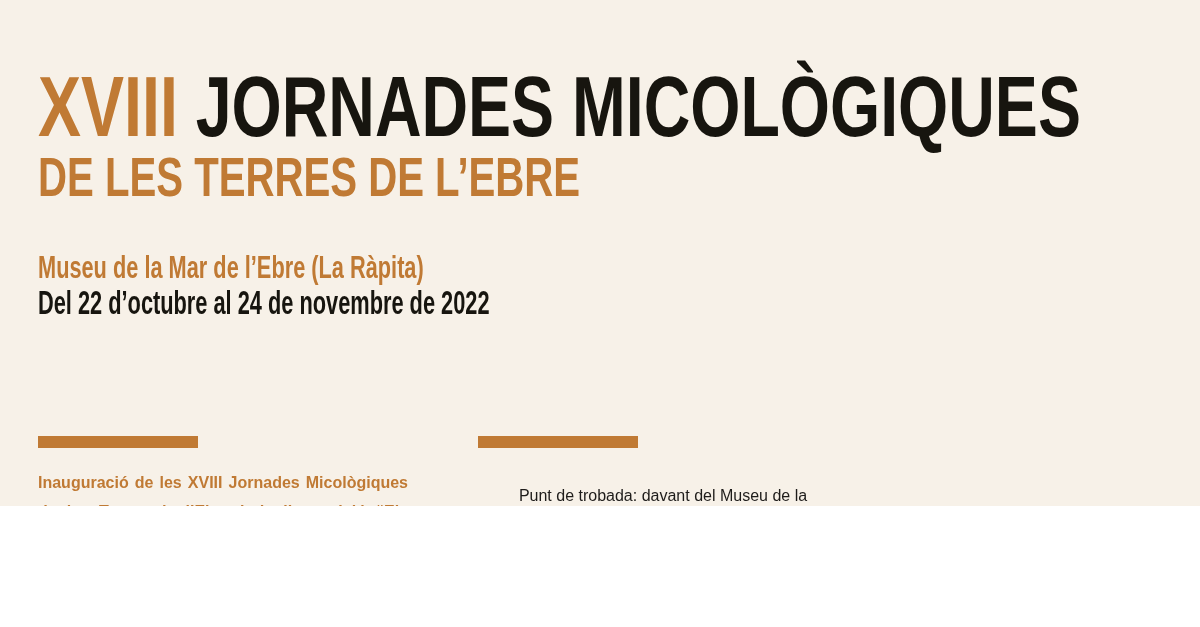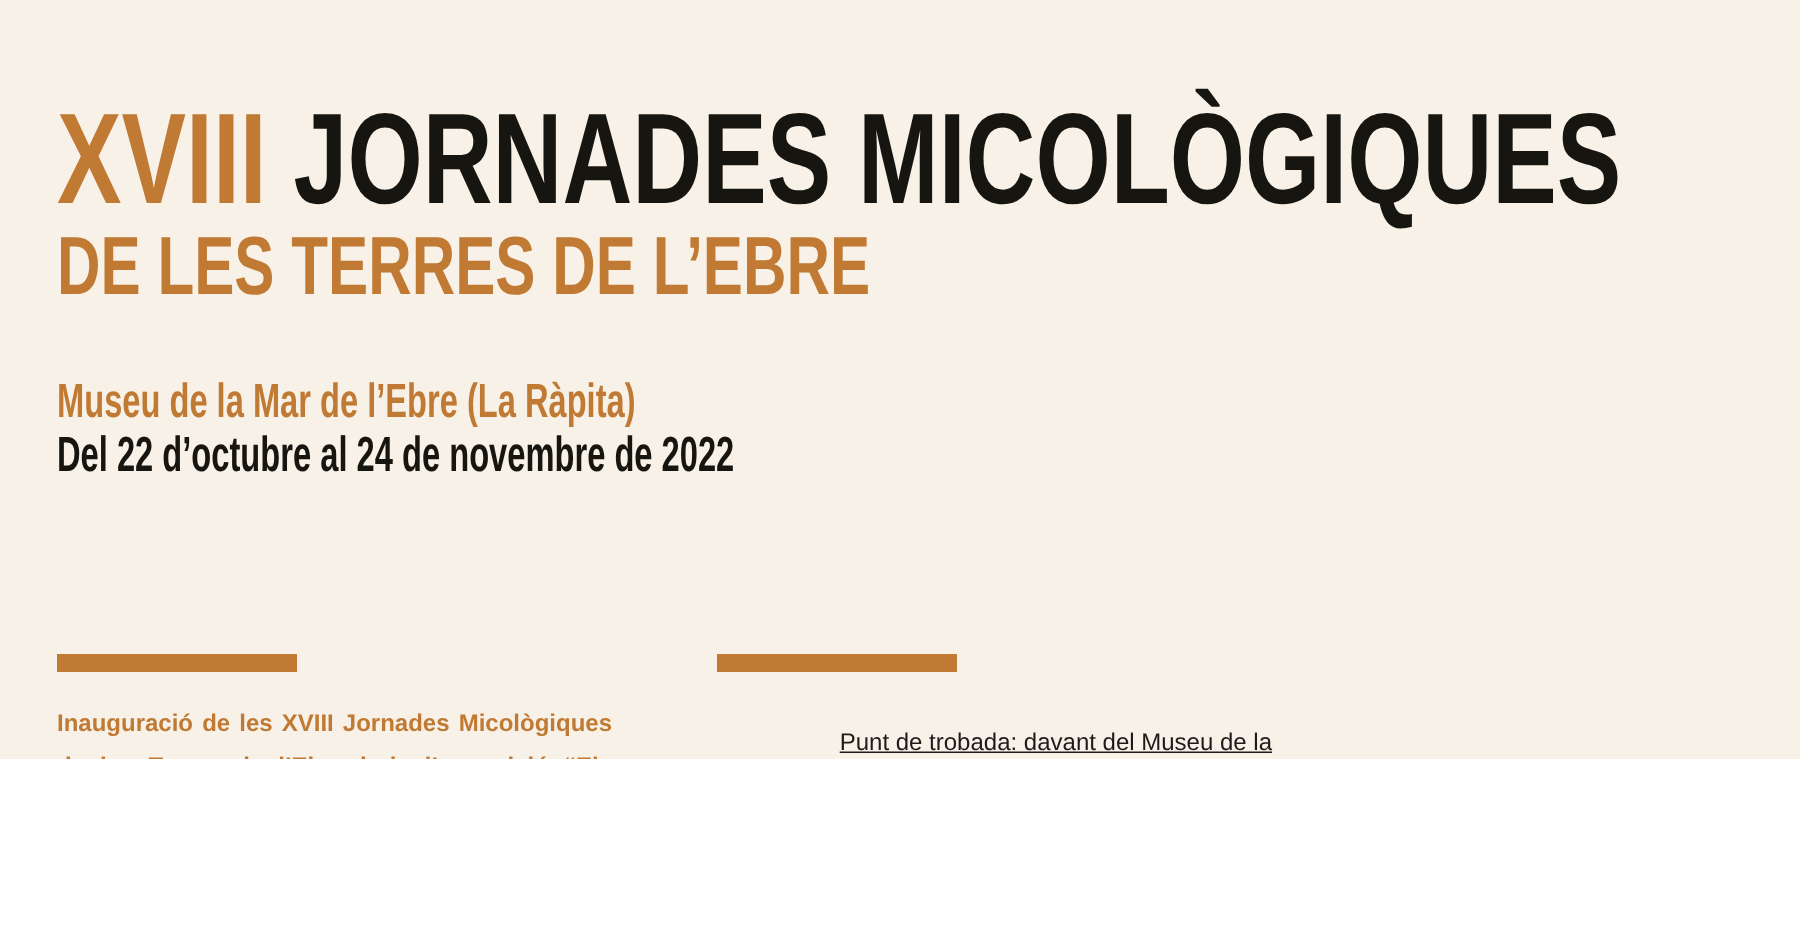--- a/index.html
+++ b/index.html
@@ -19,21 +19,21 @@
 
   .accent-bar{position:absolute;top:436px;width:160px;height:12px;background:#c07a34;}
   .accent-bar.bar-left{left:38px;}
   .accent-bar.bar-right{left:478px;}
 
   .col{position:absolute;top:468px;width:370px;font-size:16px;line-height:29px;text-align:justify;}
   .col p{margin:0;}
   .col-left{left:38px;color:#c07a34;font-weight:700;}
   .col-right{left:478px;color:#1e1c1a;font-weight:400;}
   .hl{color:#c07a34;font-weight:700;}
-  .meeting{margin-top:13px !important;text-align:right;white-space:nowrap;text-decoration:underline;}
+  .meeting{margin-top:13px !important;text-align:center;white-space:nowrap;}
 </style>
 </head>
 <body>
 
 <div class="poster">
 
   <div class="line title-line1">
     <span class="title-num">XVIII</span><span> </span><span>JORNADES MICOLÒGIQUES</span>
   </div>
 

